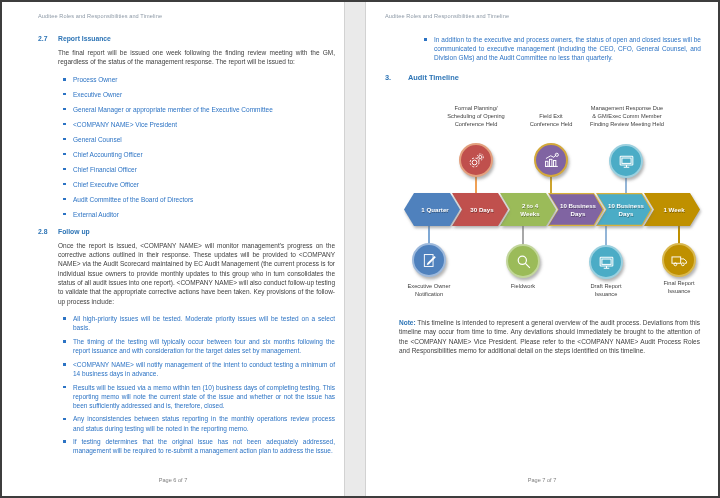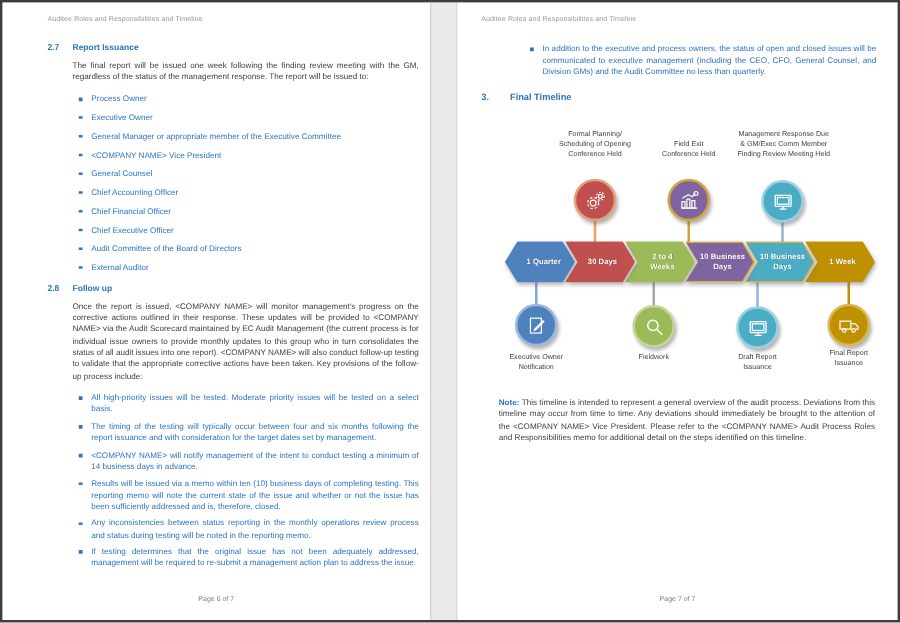--- a/index.html
+++ b/index.html
@@ -105,21 +105,21 @@
   <div class="gutter"></div>
 
   <div class="page page-right pr">
     <div class="doc-header">Auditee Roles and Responsibilities and Timeline</div>
 
     <ul class="blist multi intro-bullet">
       <li>In addition to the executive and process owners, the status of open and closed issues will be communicated to executive management (including the CEO, CFO, General Counsel, and Division GMs) and the Audit Committee no less than quarterly.</li>
     </ul>
 
     <div class="sec sec3">
-      <span class="sec-num">3.</span><span>Final Timeline</span>
+      <span class="sec-num">3.</span><span>Audit Timeline</span>
     </div>
 
     <div class="diagram">
 
       <div class="dlabel" style="left:19px; top:4px; width:120px;">Formal Planning/
 Scheduling of Opening
 Conference Held</div>
       <div class="dlabel" style="left:114px; top:12px; width:80px;">Field Exit
 Conference Held</div>
       <div class="dlabel" style="left:164px; top:4px; width:132px;">Management Response Due

